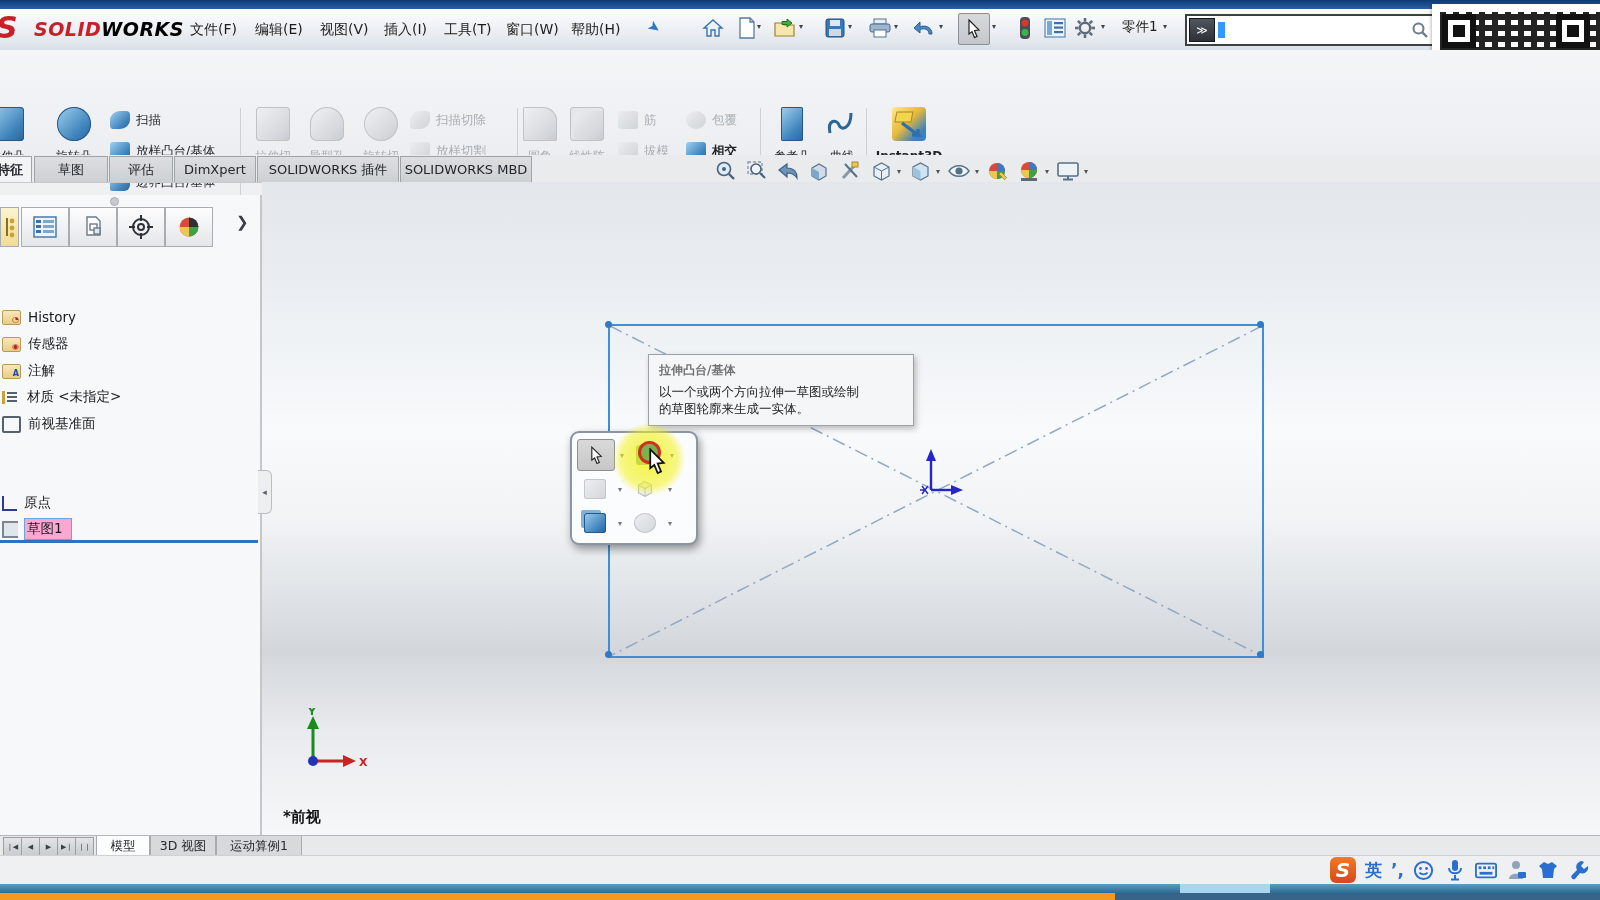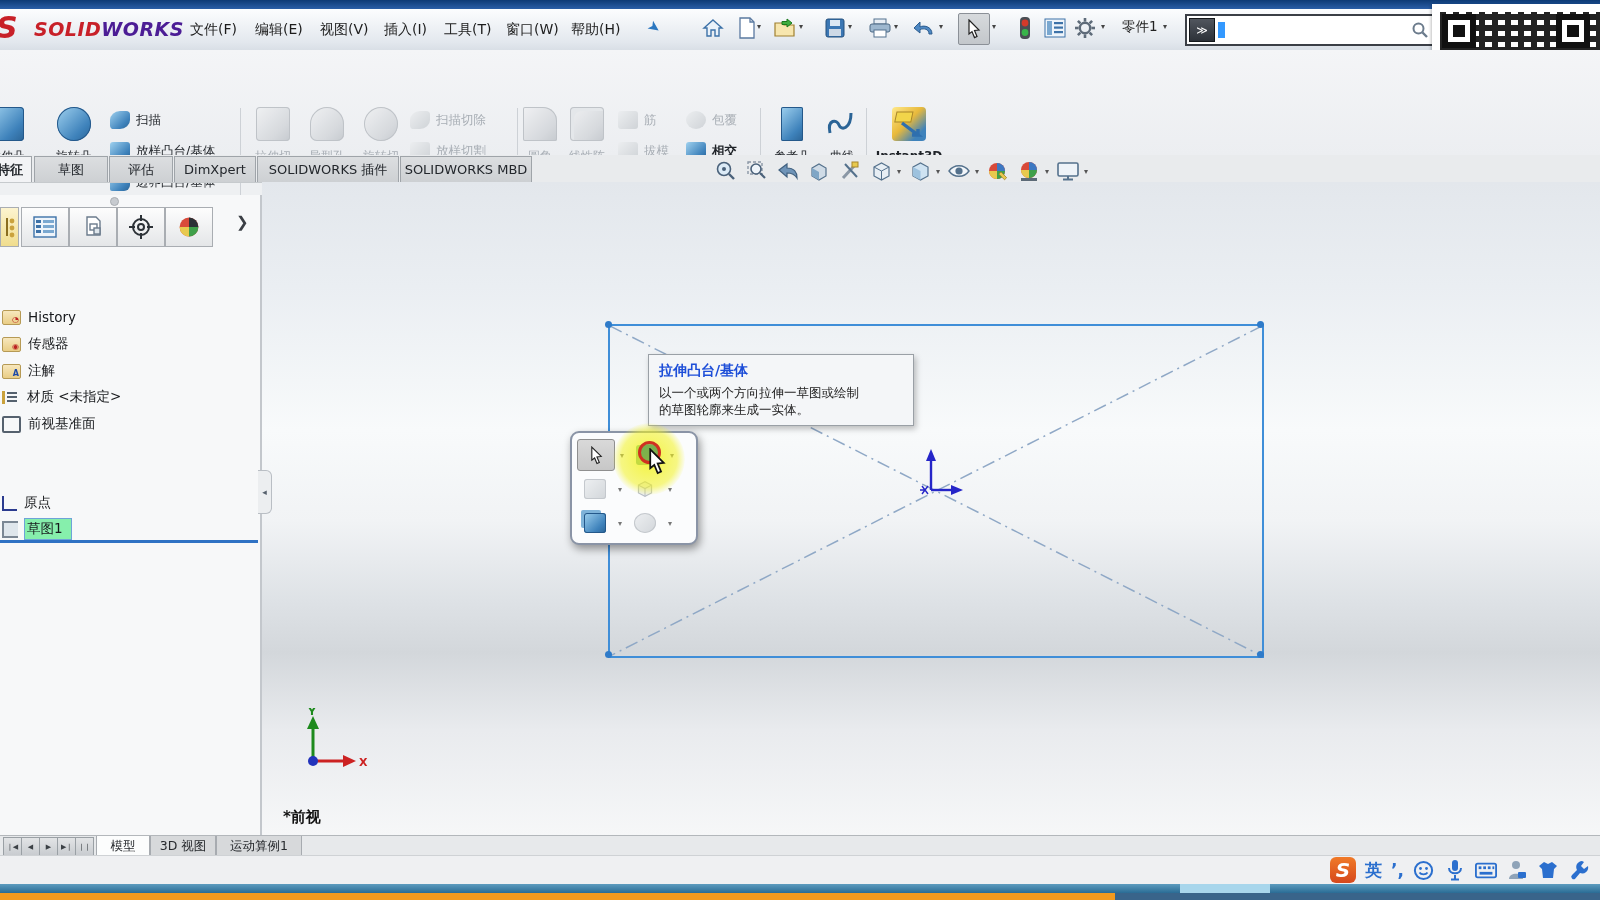--- a/index.html
+++ b/index.html
@@ -7,21 +7,21 @@
          font-family:"DejaVu Sans","Liberation Sans",sans-serif;background:#eef0f2;}
   .abs{position:absolute;}
   .nosel{user-select:none;}
 
   
   #topstrip{left:0;top:0;width:1600px;height:9px;background:linear-gradient(180deg,#0d3a75,#2a5ea6);}
   #menubar{left:0;top:9px;width:1600px;height:41px;background:linear-gradient(180deg,#fcfdfe,#e3e8ee 80%,#d9dfe6);border-bottom:1px solid #b6bcc4;}
   #brand{left:2px;top:14px;width:170px;height:32px;color:#c82028;font-style:italic;font-weight:bold;}
   #brand .swirl{font-size:30px;position:absolute;left:-6px;top:-4px;}
   #brand .t1{font-size:19px;letter-spacing:.5px;position:absolute;left:32px;top:4px;}
-  #brand .t2{font-weight:600;color:#4c1d95;}
+  #brand .t2{font-weight:600;color:#000000;}
   .menu-item{top:17px;height:24px;line-height:24px;font-size:14px;color:#1c1c1c;padding:0 6px;}
   #pin-ico{top:18px;font-size:15px;color:#2b77c0;transform:rotate(35deg);}
 
   .qbtn{top:13px;width:30px;height:30px;display:flex;align-items:center;justify-content:center;}
   .qdd{top:22px;font-size:8px;color:#444;}
   .qsel{border:1px solid #8b9097;background:linear-gradient(#d7dadd,#c3c7cb);border-radius:2px;}
   #doc-name{top:18px;font-size:13.5px;color:#222;}
   #searchbox{left:1185px;top:14px;width:246px;height:28px;border:2px solid #3b3f46;background:#fff;display:flex;align-items:center;}
   #search-cmd-ico{width:24px;height:22px;margin-left:2px;background:linear-gradient(#51565e,#2c3138);border:1px solid #14171b;color:#fff;font-size:11px;display:flex;align-items:center;justify-content:center;}
   #search-caret{width:7px;height:16px;background:#3399ff;margin-left:3px;}
@@ -77,31 +77,31 @@
   #ptab-more{top:18px;left:236px;font-size:15px;color:#3b3f45;}
   .trow{left:2px;height:26px;display:flex;align-items:center;font-size:13.5px;color:#17191c;white-space:nowrap;width:256px;}
   .trow .ti{margin-right:7px;flex:0 0 auto;}
   .ifold{width:17px;height:13px;background:linear-gradient(#f7e7bd,#e9cd85);border:1px solid #b69a55;border-radius:2px;position:relative;}
   .ifold i{position:absolute;right:1px;bottom:0px;font-style:normal;font-size:8px;line-height:9px;color:#b22;}
   .iplane{width:15px;height:13px;border:2px solid #55616e;border-radius:2px;background:transparent;}
   .iorigin{width:13px;height:13px;border-left:2px solid #2b3b8f;border-bottom:2px solid #2b3b8f;}
   .imat{width:15px;height:13px;border-left:3px solid #caa23c;position:relative;}
   .imat::after{content:"";position:absolute;left:2px;top:1px;width:10px;height:2px;background:#55616e;box-shadow:0 4px 0 #55616e,0 8px 0 #55616e;}
   .isketch{width:14px;height:13px;border:2px solid #7b8794;border-right:none;background:#dfe6ec;}
-  .sel-row{background:#86efac;outline:1px solid #6ea3d8;}
+  .sel-row{background:#f9a8d4;outline:1px solid #6ea3d8;}
   #rollback{left:0;top:540px;width:258px;height:3px;background:#2f72c4;}
   #panel-collapse{left:258px;top:470px;width:13px;height:42px;background:#eceef0;border:1px solid #b9bec4;border-left:none;border-radius:0 6px 6px 0;display:flex;align-items:center;justify-content:center;font-size:9px;color:#55606c;}
 
   
   #viewport{left:262px;top:182px;width:1338px;height:653px;
      background:linear-gradient(180deg,#e3e7ec 0%,#eaeef2 16%,#f8fafb 38%,#f1f3f5 52%,#dee2e6 64%,#d3d7db 72%,#e9ebee 84%,#f6f7f8 100%);}
   #sketch-rect{left:608px;top:324px;width:652px;height:330px;border:2px solid #3f8ed8;}
   .vdot{width:7px;height:7px;border-radius:50%;background:#2f7bc9;}
   #tooltip{left:648px;top:354px;width:266px;height:72px;background:#f4f6f8;border:1px solid #9aa0a6;box-shadow:2px 3px 6px rgba(0,0,0,.25);padding:7px 10px;box-sizing:border-box;}
-  #tooltip .tt-title{font-size:14px;font-weight:bold;color:#1d4ed8;margin-bottom:4px;}
+  #tooltip .tt-title{font-size:12px;font-weight:bold;color:#737373;margin-bottom:4px;}
   #tooltip .tt-line{font-size:12.5px;color:#222;line-height:17px;}
 
   
   #ctxpop{left:570px;top:431px;width:128px;height:114px;background:#fbfcfd;border:2px solid #8a94a6;border-radius:9px;box-shadow:2px 4px 9px rgba(0,0,0,.4);padding:5px;box-sizing:border-box;}
   .crow{display:flex;align-items:center;height:34px;}
   .cbtn{width:36px;height:30px;border-radius:3px;display:flex;align-items:center;justify-content:center;}
   .cbtn.pressed{background:linear-gradient(#d9d9d9,#c7c7c7);border:1px solid #8f8f8f;}
   .cdd{width:14px;font-size:8px;color:#777;text-align:center;}
   .cblob{width:22px;height:20px;border-radius:3px;}
   .cgray{background:linear-gradient(135deg,#eef0f2,#d2d6da);box-shadow:inset 0 0 0 1px #c4c8cd;}

